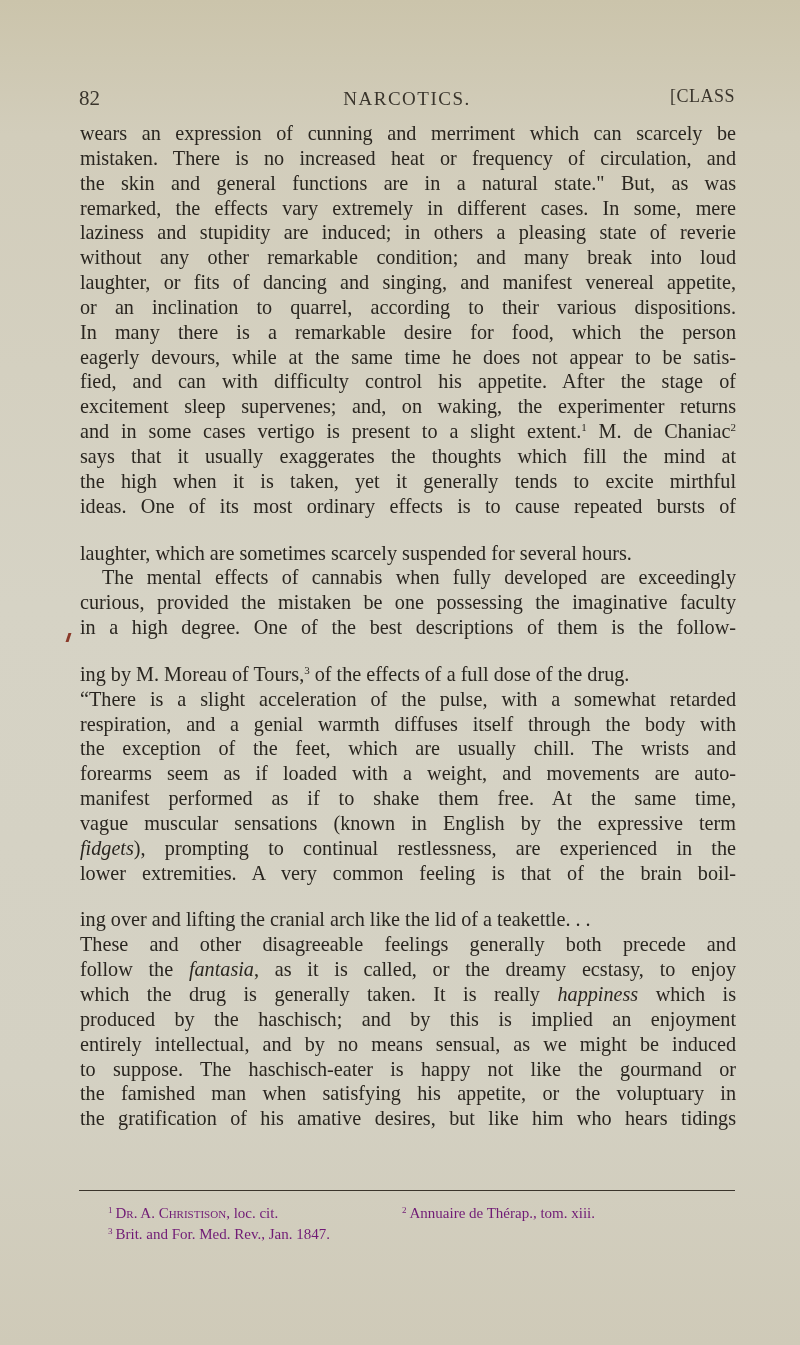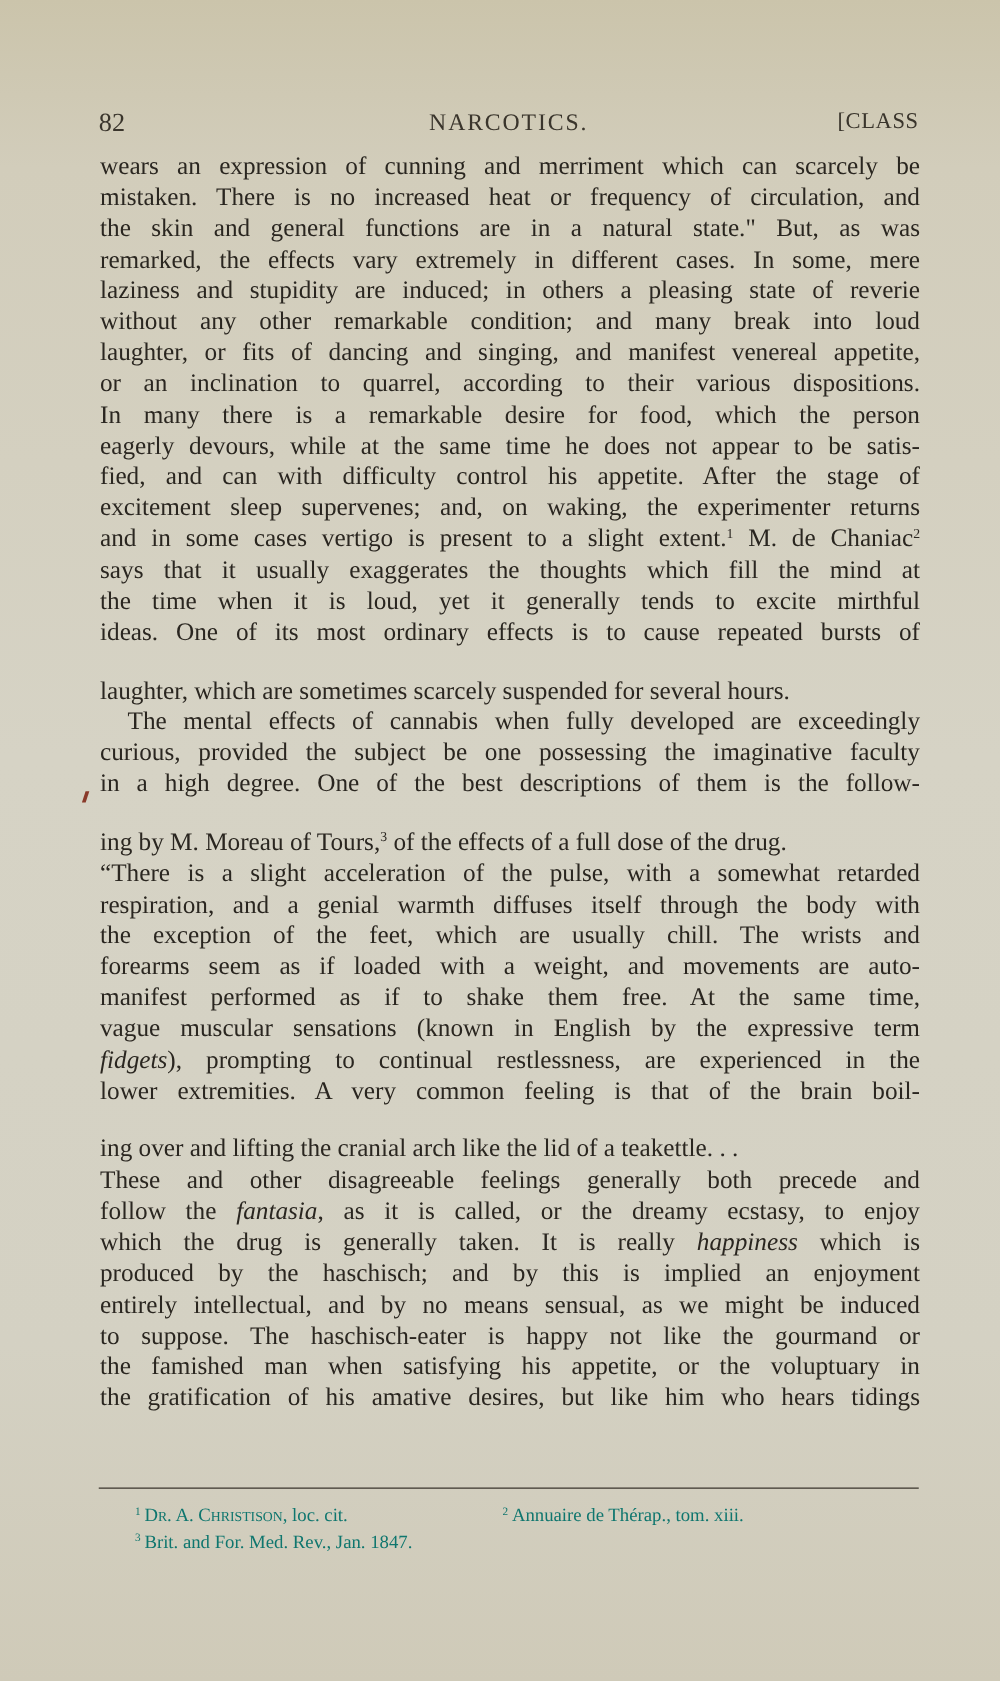--- a/index.html
+++ b/index.html
@@ -33,21 +33,21 @@
     .line.last { text-align-last: left; margin-top: 22px; }
     .line.indent { padding-left: 22px; }
     em { }
     sup { font-size: 11px; vertical-align: 7px; line-height: 0; }
     .rule {
       position: absolute; top: 1190px; left: 79px; width: 656px; height: 0;
       border-top: 1.5px solid #3a352c;
     }
     .footnotes {
       position: absolute; top: 1203px; left: 108px; width: 620px;
-      font-size: 15px; line-height: 21px; color: #0f766e;
+      font-size: 15px; line-height: 21px; color: #701a75;
     }
     .fn-row { position: relative; height: 21px; }
     .fn { position: absolute; top: 0; white-space: nowrap; }
     .fn.left { left: 0; }
     .fn.right { left: 294px; }
     .fn sup { font-size: 9px; vertical-align: 5px; margin-right: 3px; }
     .sc { font-variant: small-caps; }
     .mark {
       position: absolute; left: 67px; top: 633px; width: 3px; height: 9px;
       background: #8a3a2a; transform: skewX(-18deg);
@@ -73,25 +73,25 @@
       <span class="line"><span>laziness and stupidity are induced; in others a pleasing state of reverie</span></span>
       <span class="line"><span>without any other remarkable condition; and many break into loud</span></span>
       <span class="line"><span>laughter, or fits of dancing and singing, and manifest venereal appetite,</span></span>
       <span class="line"><span>or an inclination to quarrel, according to their various dispositions.</span></span>
       <span class="line"><span>In many there is a remarkable desire for food, which the person</span></span>
       <span class="line"><span>eagerly devours, while at the same time he does not appear to be satis-</span></span>
       <span class="line"><span>fied, and can with difficulty control his appetite.  After the stage of</span></span>
       <span class="line"><span>excitement sleep supervenes; and, on waking, the experimenter returns</span></span>
       <span class="line"><span>and in some cases vertigo is present to a slight extent.</span><sup>1</sup><span>  M. de Chaniac</span><sup>2</sup></span>
       <span class="line"><span>says that it usually exaggerates the thoughts which fill the mind at</span></span>
-      <span class="line"><span>the time when it is loud, yet it generally tends to excite mirthful</span></span>
+      <span class="line"><span>the high when it is taken, yet it generally tends to excite mirthful</span></span>
       <span class="line"><span>ideas.  One of its most ordinary effects is to cause repeated bursts of</span></span>
       <span class="line last"><span>laughter, which are sometimes scarcely suspended for several hours.</span></span>
       <span class="line indent"><span>The mental effects of cannabis when fully developed are exceedingly</span></span>
-      <span class="line"><span>curious, provided the subject be one possessing the imaginative faculty</span></span>
+      <span class="line"><span>curious, provided the mistaken be one possessing the imaginative faculty</span></span>
       <span class="line"><span>in a high degree.  One of the best descriptions of them is the follow-</span></span>
       <span class="line last"><span>ing by M. Moreau of Tours,</span><sup>3</sup><span> of the effects of a full dose of the drug.</span></span>
       <span class="line"><span>“There is a slight acceleration of the pulse, with a somewhat retarded</span></span>
       <span class="line"><span>respiration, and a genial warmth diffuses itself through the body with</span></span>
       <span class="line"><span>the exception of the feet, which are usually chill.  The wrists and</span></span>
       <span class="line"><span>forearms seem as if loaded with a weight, and movements are auto-</span></span>
       <span class="line"><span>manifest performed as if to shake them free.  At the same time,</span></span>
       <span class="line"><span>vague muscular sensations (known in English by the expressive term</span></span>
       <span class="line"><em>fidgets</em><span>), prompting to continual restlessness, are experienced in the</span></span>
       <span class="line"><span>lower extremities.  A very common feeling is that of the brain boil-</span></span>

